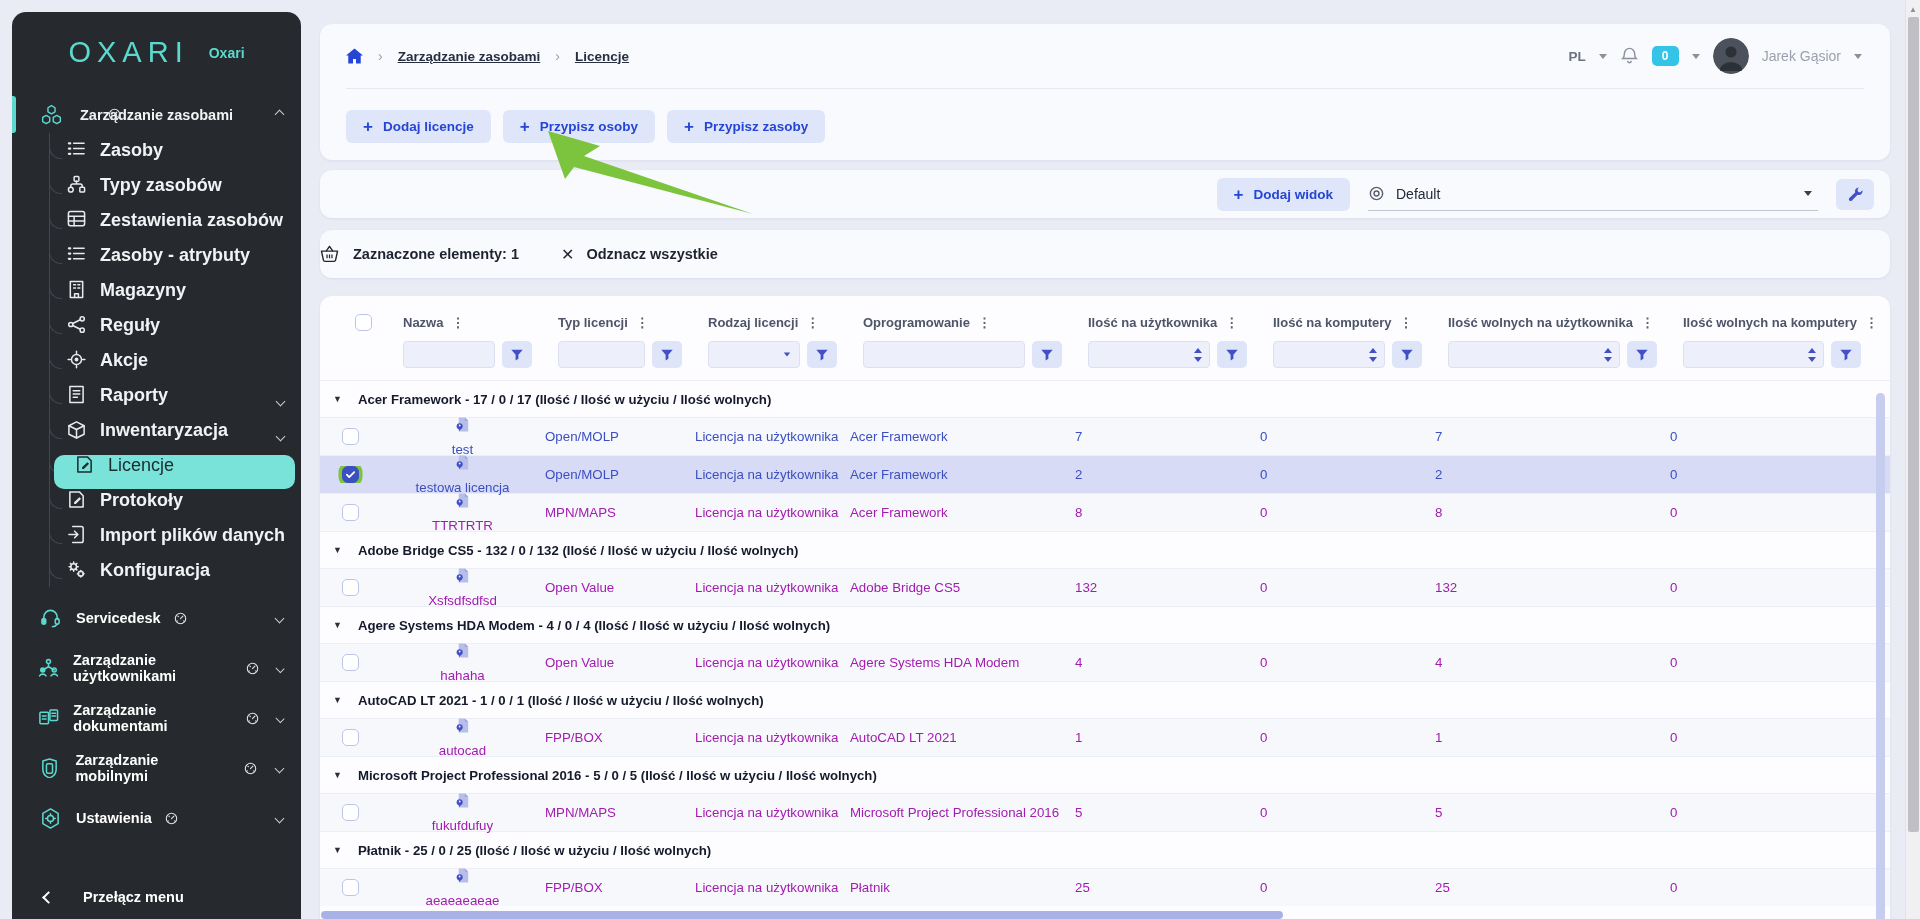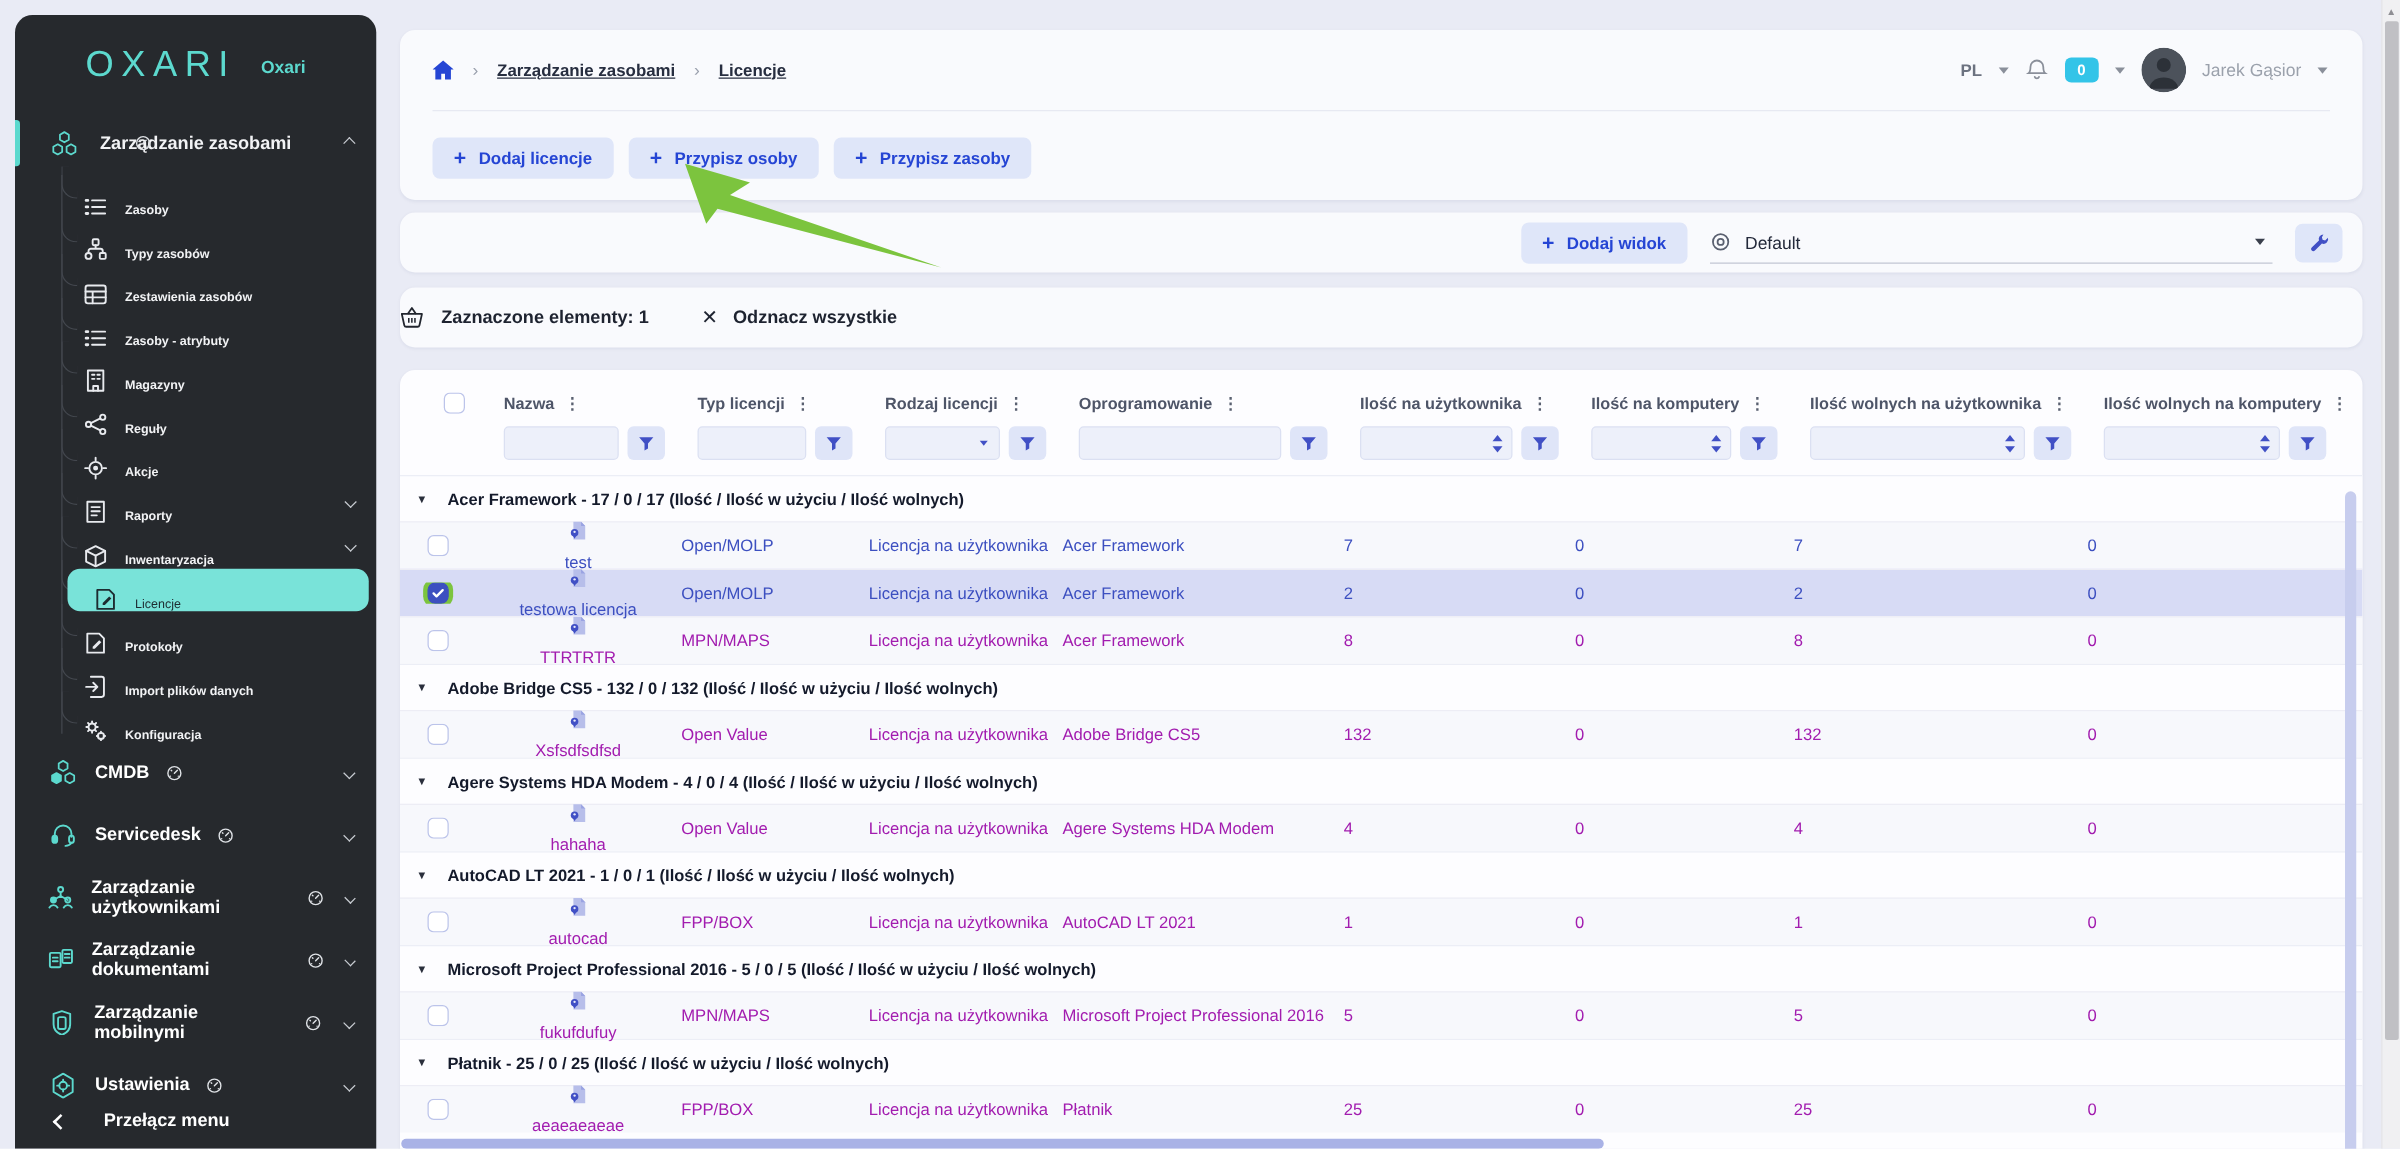--- a/index.html
+++ b/index.html
@@ -21,22 +21,22 @@
   .chev { width:7px; height:7px; border-left:1.7px solid #c9cdd3; border-bottom:1.7px solid #c9cdd3; display:inline-block; }
   .chev.up   { transform:rotate(135deg); }
   .chev.down { transform:rotate(-45deg); }
   .nav-main .chev { position:absolute; right:18px; }
 
   .treeline { position:absolute; left:37px; top:128px; height:447px; border-left:1.5px solid #43474e; }
   .subs { position:absolute; top:128px; left:0; right:0; }
   .sub  { position:relative; height:35px; }
   .sub::before { content:''; position:absolute; left:37px; top:-7px; width:12px; height:25px;
                  border-left:1.5px solid #43474e; border-bottom:1.5px solid #43474e; border-bottom-left-radius:12px; }
-  .sub-inner { position:absolute; left:42px; right:6px; top:0; bottom:1px; display:flex; align-items:flex-end;
-               gap:13px; padding-left:12px; border-radius:10px; font-size:10px; font-weight:700; color:#f2f3f5; }
+  .sub-inner { position:absolute; left:42px; right:6px; top:0; bottom:1px; display:flex; align-items:flex-start;
+               gap:13px; padding-left:12px; border-radius:10px; font-size:18px; font-weight:700; color:#f2f3f5; }
   .sub-inner .icon { color:#e8eaee; display:flex; width:21px; justify-content:center; }
   .sub.child .sub-inner { padding-left:20px; font-weight:400; }
   .sub.active .sub-inner { background:#79e3d9; color:#1d2c31; }
   .sub.active .sub-inner .icon { color:#1d2c31; }
   .sub .chev { position:absolute; right:17px; top:13px; }
 
   .modules { position:absolute; top:581px; left:0; right:0; }
   .module { height:50px; display:flex; align-items:center; gap:14px; padding:0 18px 0 26px;
             font-size:14.5px; font-weight:700; color:#fff; }
   .module .icon { width:24px; display:flex; justify-content:center; color:#5cd9ce; }
@@ -320,40 +320,20 @@
               <path d="M7 2.2v1.6M7 10.2v1.6M2.2 7h1.6M10.2 7h1.6M3.6 3.6l1.1 1.1M9.3 9.3l1.1 1.1M10.4 3.6L9.3 4.7M4.7 9.3l-1.1 1.1"></path>
               <circle cx="14.5" cy="14.5" r="2.6"></circle>
               <path d="M14.5 11v1.3M14.5 16.7V18M11 14.5h1.3M16.7 14.5H18"></path>
             </svg>
           </span>
           <span>Konfiguracja</span>
         </span>
       </div>
     </div>
   <div class="modules" id="modules">
-      <div class="module">
-        <span class="icon">
-          <svg viewBox="0 0 26 24" width="23" height="22" fill="none" stroke="currentColor" stroke-width="1.6" stroke-linecap="round" stroke-linejoin="round">
-            <polygon points="13,1.5 17,3.8 17,8.4 13,10.7 9,8.4 9,3.8"></polygon>
-            <polygon points="7,12.5 11,14.8 11,19.4 7,21.7 3,19.4 3,14.8" fill="currentColor"></polygon>
-            <polygon points="19,12.5 23,14.8 23,19.4 19,21.7 15,19.4 15,14.8"></polygon>
-          </svg>
-        </span>
-        <span class="mlabel">
-          <span>CMDB</span>
-          <span class="icon">
-            <svg viewBox="0 0 14 14" width="13" fill="none" stroke="#dfe2e6" stroke-width="1.2" stroke-linecap="round">
-              <circle cx="7" cy="7" r="5.6"></circle>
-              <path d="M7 7.2l2.6-2.7"></path>
-              <path d="M3.6 9.6h.01M10.4 9.6h.01M4.2 4.5l.5.5"></path>
-            </svg>
-          </span>
-        </span>
-        <span class="chev down"></span>
-      </div>
       <div class="module">
         <span class="icon">
           <svg viewBox="0 0 22 21" width="21" fill="none" stroke="currentColor" stroke-width="1.6" stroke-linecap="round" stroke-linejoin="round">
             <path d="M4 12V9.5a7 7 0 0 1 14 0V12"></path>
             <rect x="2" y="11" width="4" height="6" rx="2" fill="currentColor"></rect>
             <rect x="16" y="11" width="4" height="6" rx="2"></rect>
             <path d="M18 17a6 5 0 0 1-5 2.6"></path>
           </svg>
         </span>
         <span class="mlabel">

